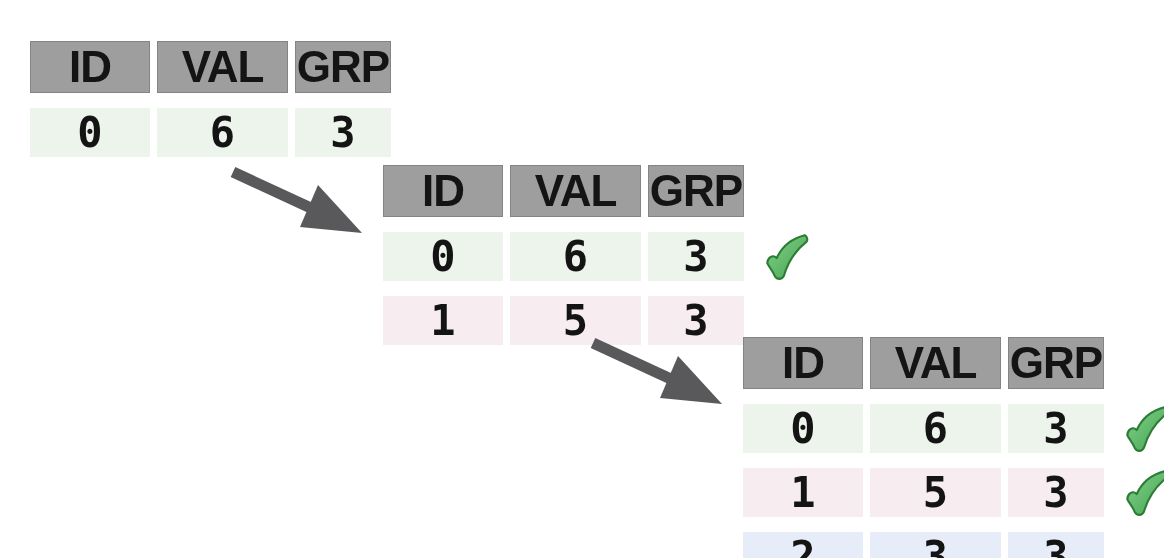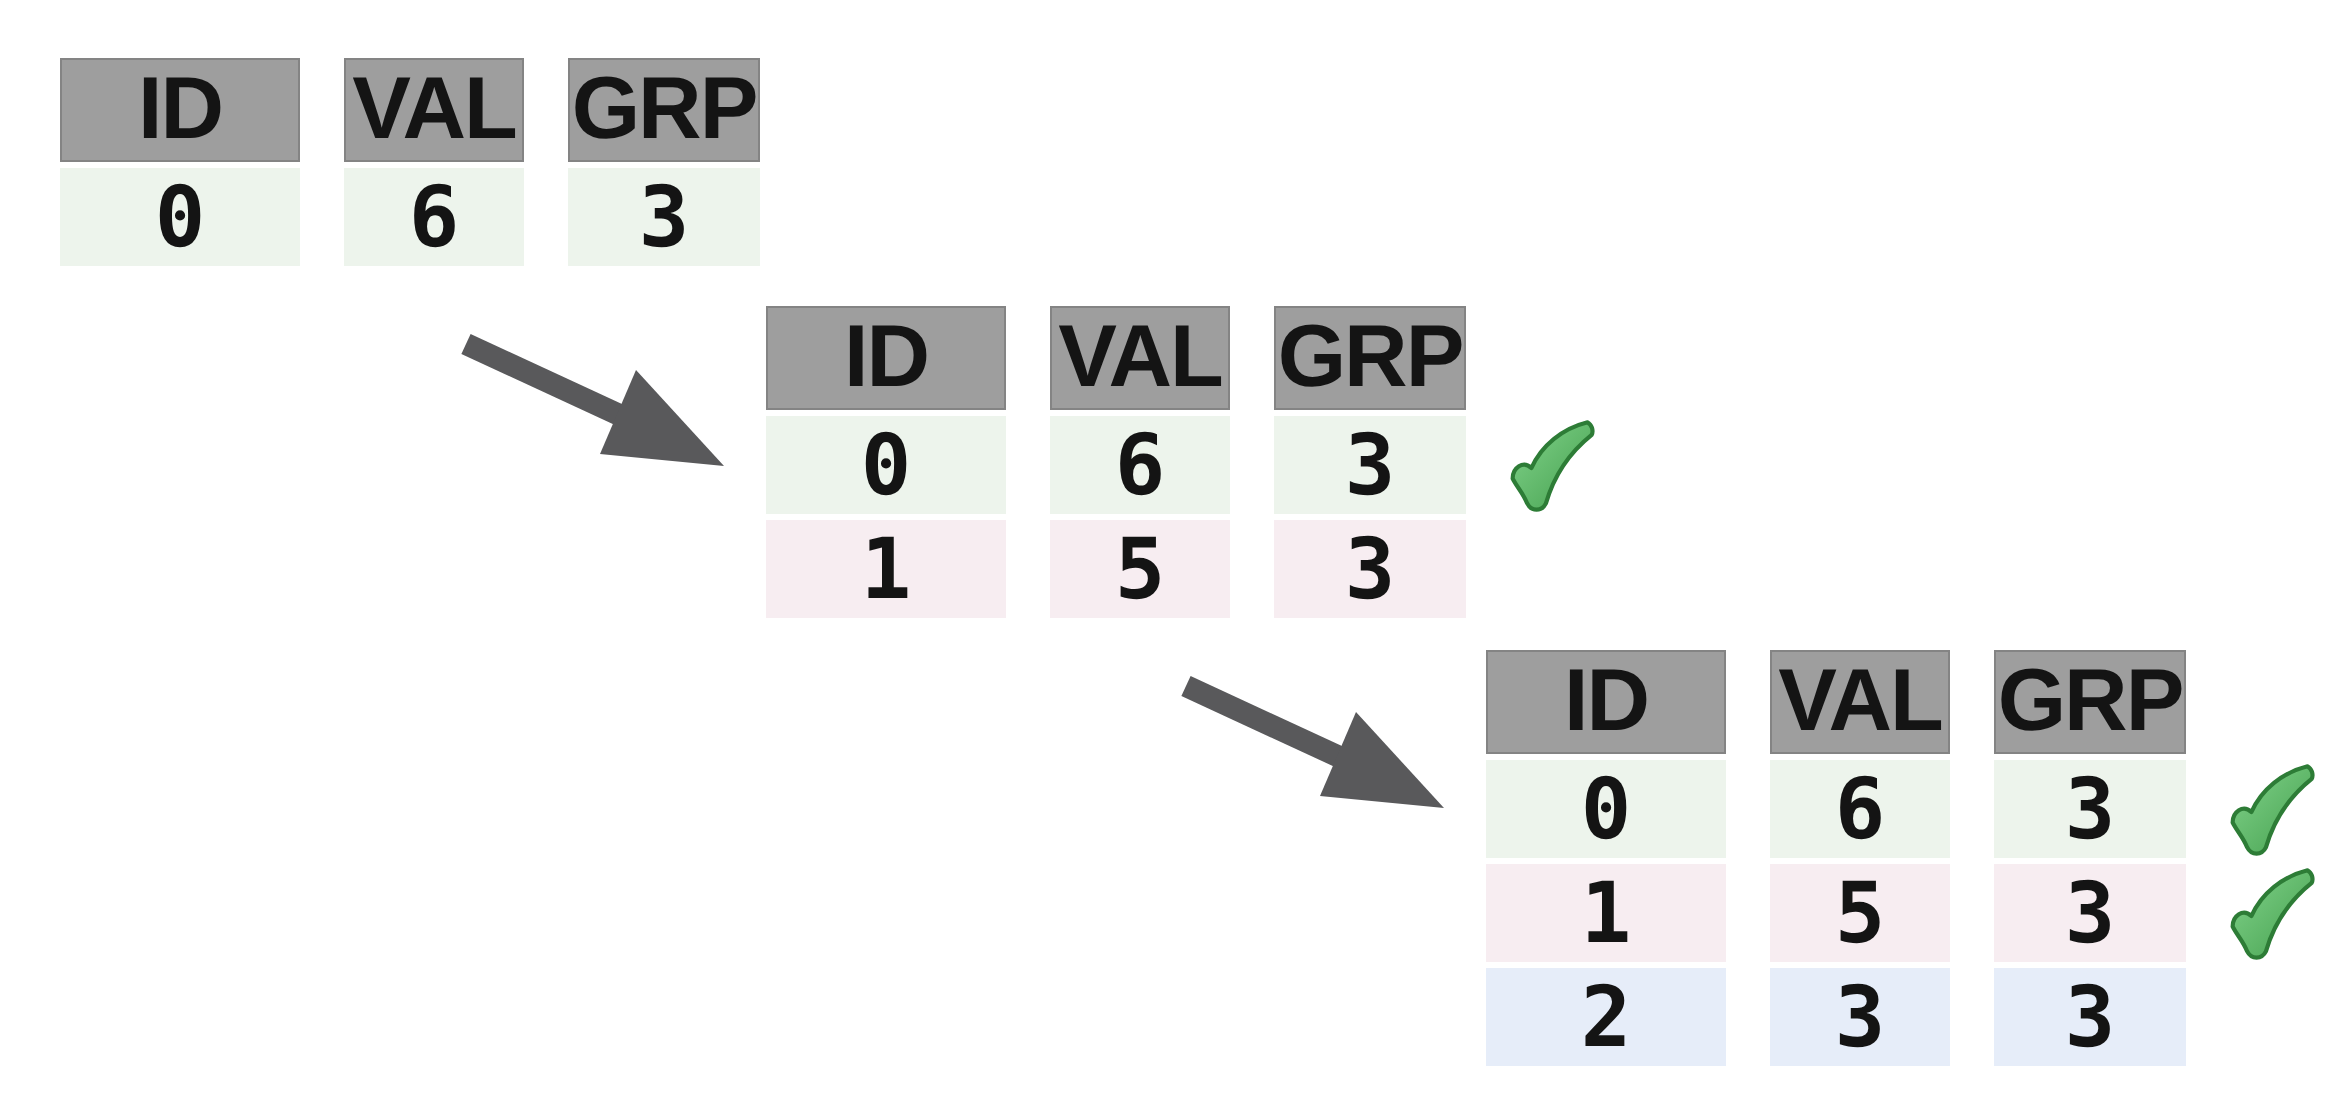--- a/index.html
+++ b/index.html
@@ -21,31 +21,32 @@
     font-family: "Liberation Sans", sans-serif;
   }
   .table {
     position: absolute;
     display: flex;
     flex-direction: column;
     gap: 3px;
   }
   .row {
     display: flex;
-    gap: 22px;
+    gap: 7px;
     position: relative;
+    margin-top: 12px;
   }
   .cell {
     display: flex;
     align-items: center;
     justify-content: center;
     line-height: 1;
   }
   .c0 { width: 120px; }
-  .c1 { width: 90px; }
+  .c1 { width: 131px; }
   .c2 { width: 96px; }
   .hcell {
     height: 52px;
     background: var(--header-bg);
     border: 1px solid rgba(0,0,0,0.16);
     font-family: "Liberation Sans", sans-serif;
     font-weight: bold;
     font-size: 44px;
     letter-spacing: -1px;
     color: var(--text);

